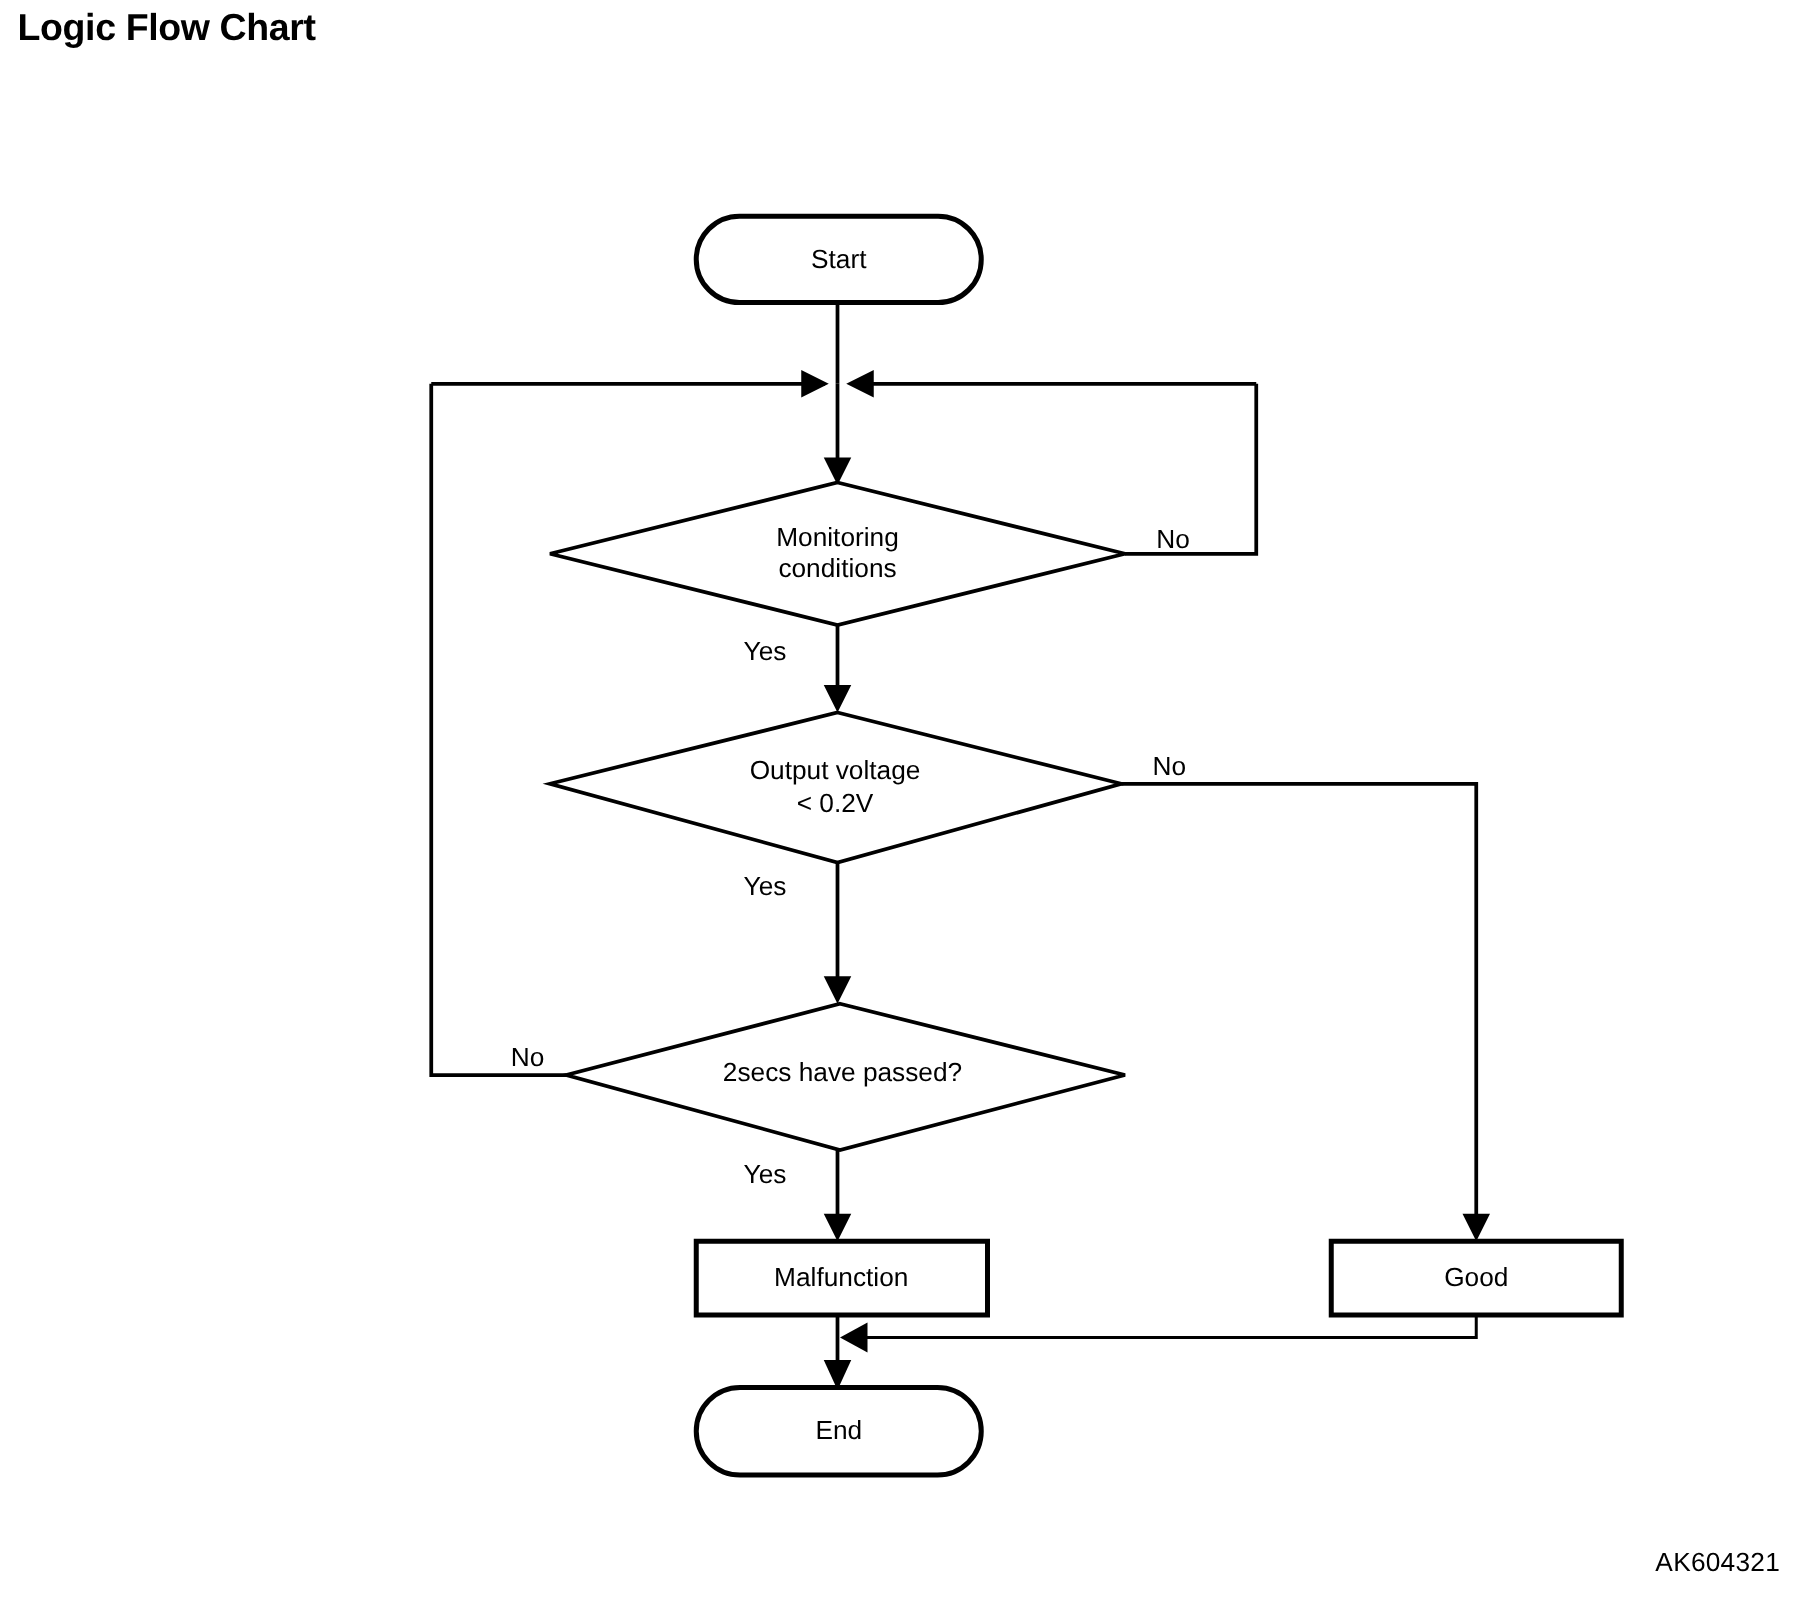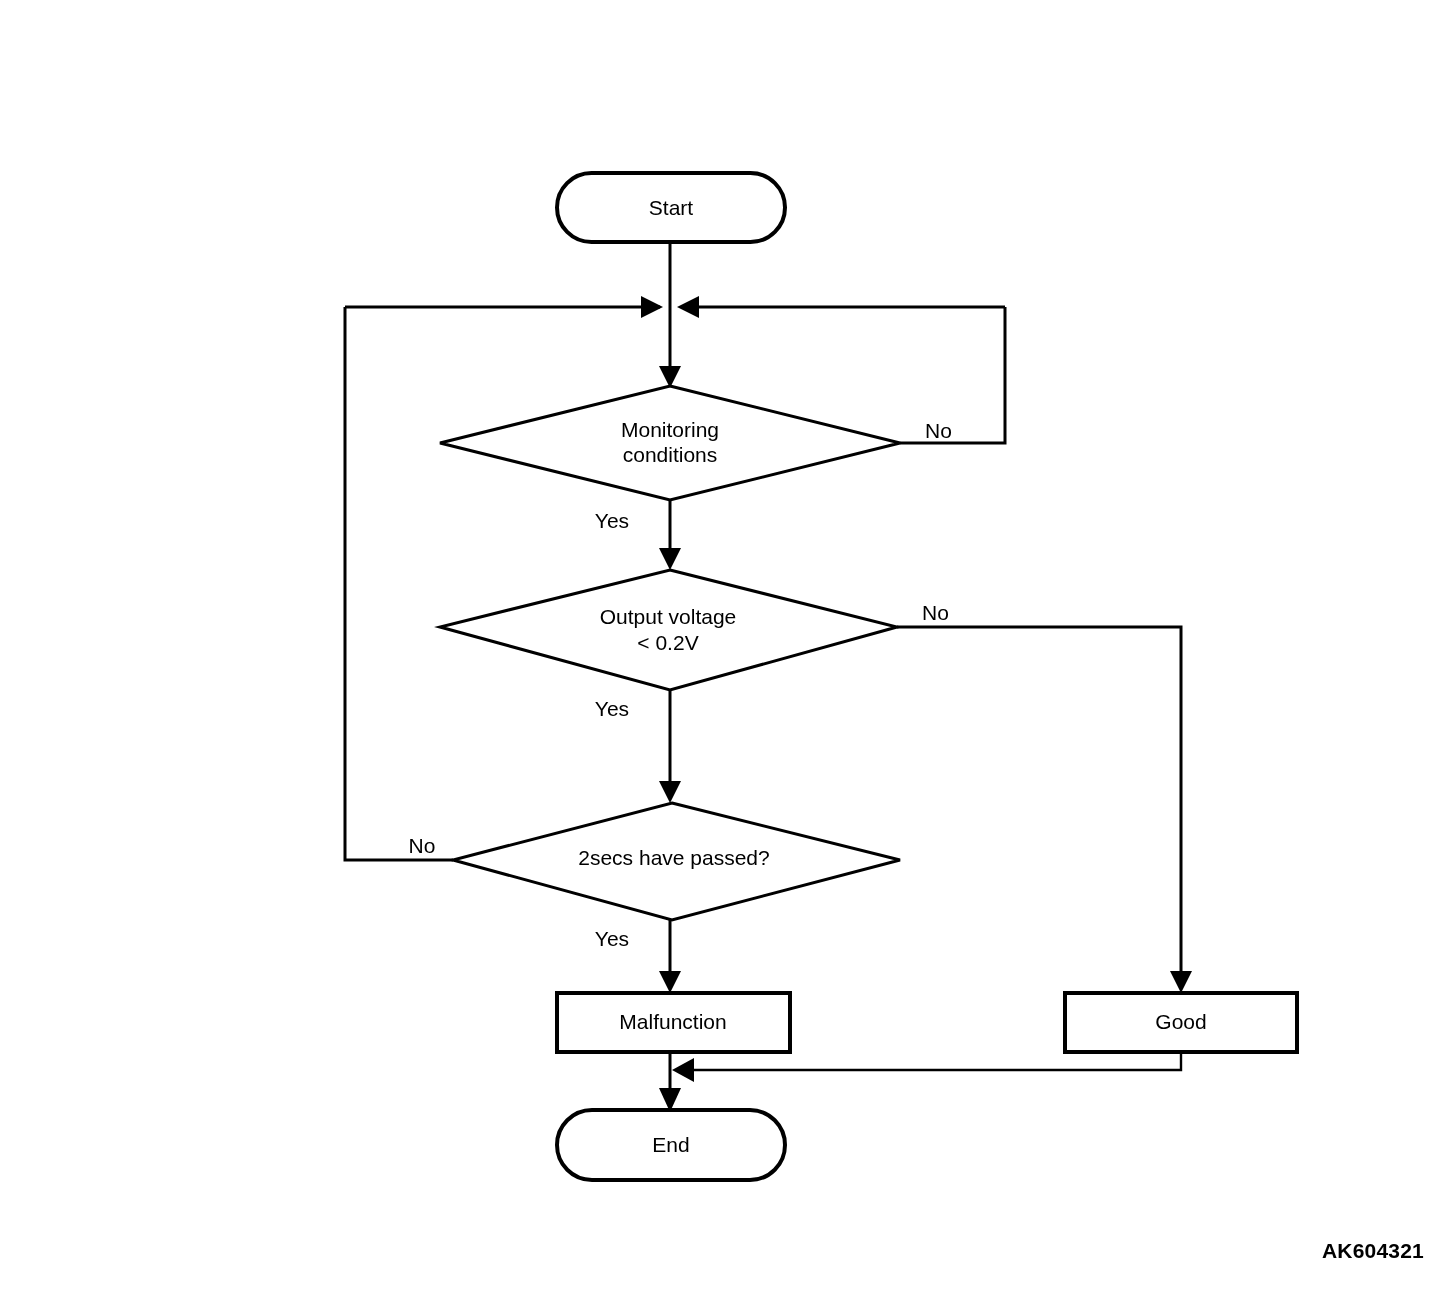--- a/index.html
+++ b/index.html
@@ -27,21 +27,21 @@
     font-weight: bold;
     letter-spacing: -0.3px;
     color: #000000;
     white-space: nowrap;
   }
   #figure-code {
     position: absolute;
     right: 16px;
     top: 1239px;
     font-size: 21px;
-    font-weight: bold;
+    font-weight: normal;
     letter-spacing: 0.2px;
     color: #000000;
     white-space: nowrap;
   }
   #flow-svg {
     position: absolute;
     left: 0;
     top: 0;
   }
   .node-text {
@@ -79,20 +79,21 @@
   .arrowhead {
     fill: #000000;
     stroke: none;
   }
 </style>
 </head>
 <body>
 
 <div id="page">
 
+  <div id="chart-title">Logic Flow Chart</div>
 
   <svg id="flow-svg" width="1440" height="1290" viewBox="0 0 1440 1290">
 
     <g>
       <line class="conn" x1="670" y1="242" x2="670" y2="307"></line>
     </g>
 
     <g>
       <line class="conn" x1="345" y1="307" x2="660" y2="307"></line>
       <line class="conn" x1="681" y1="307" x2="1005" y2="307"></line>

